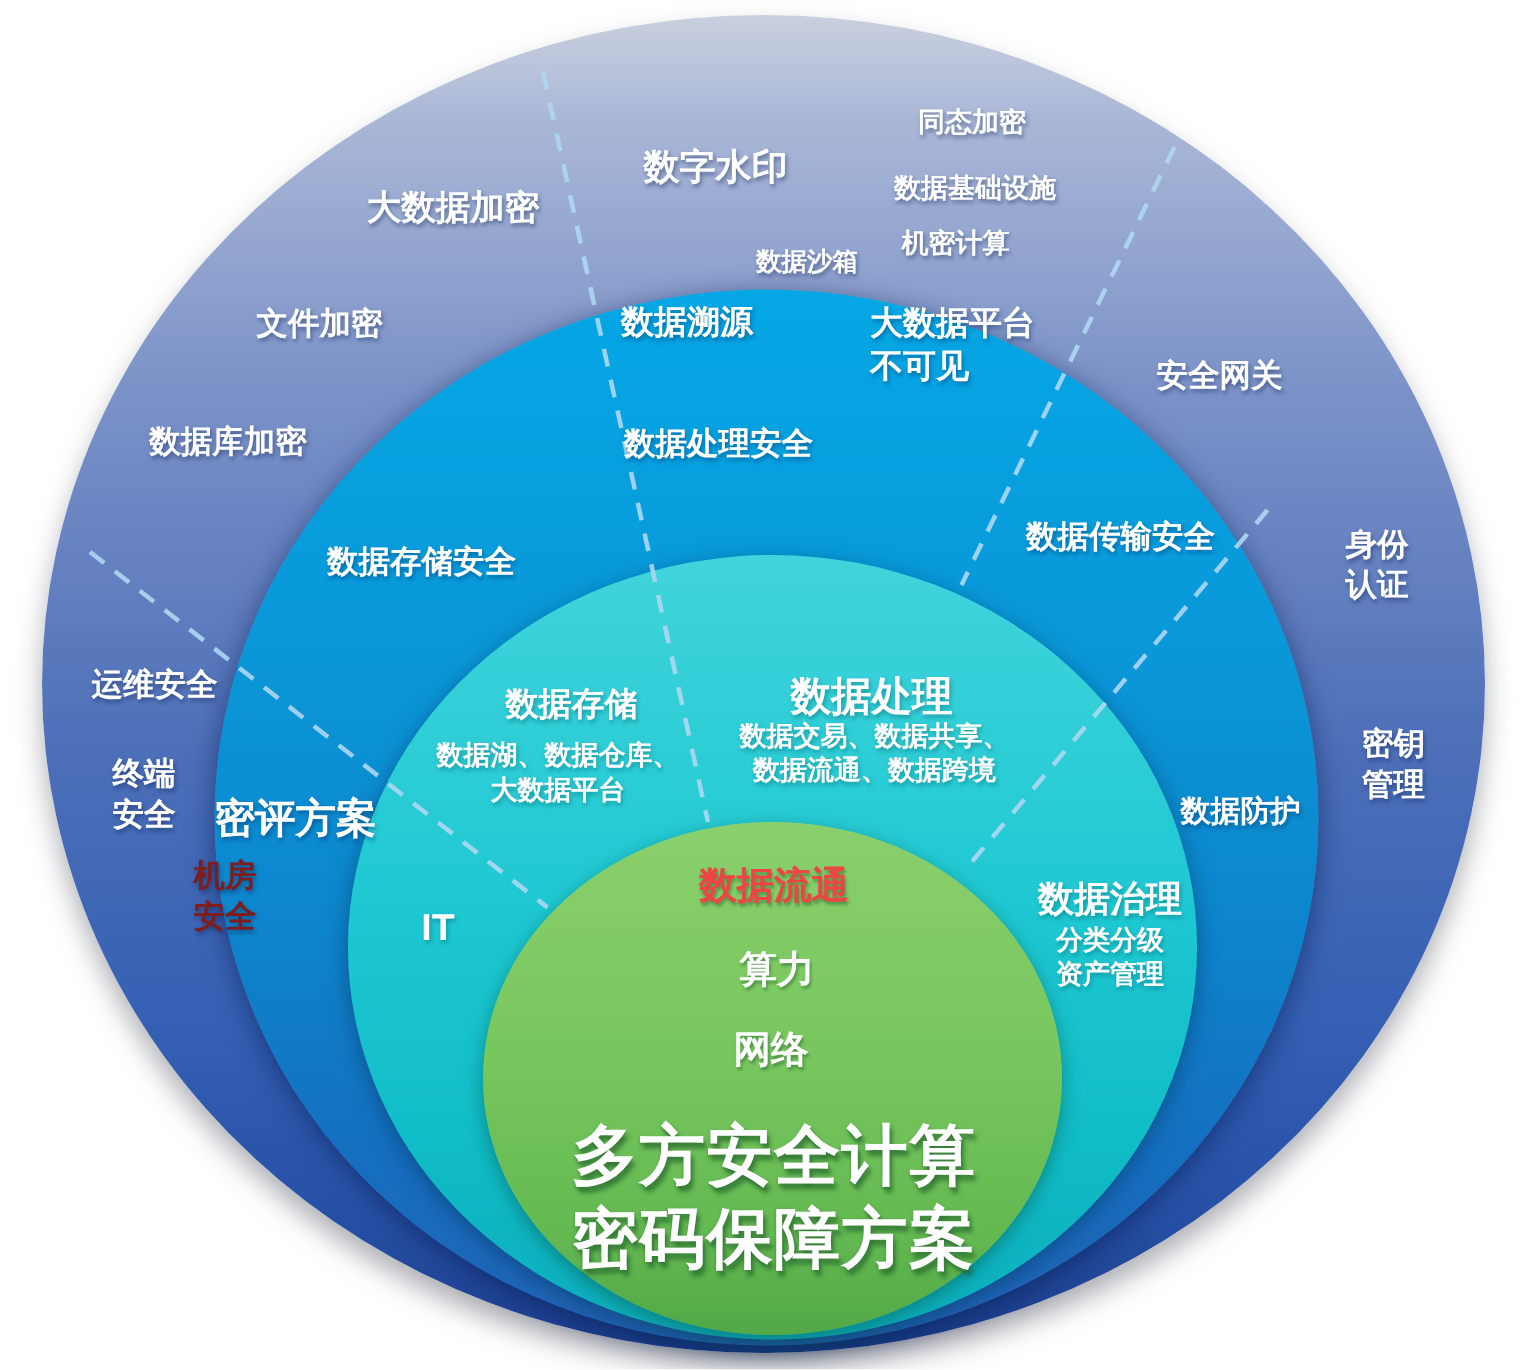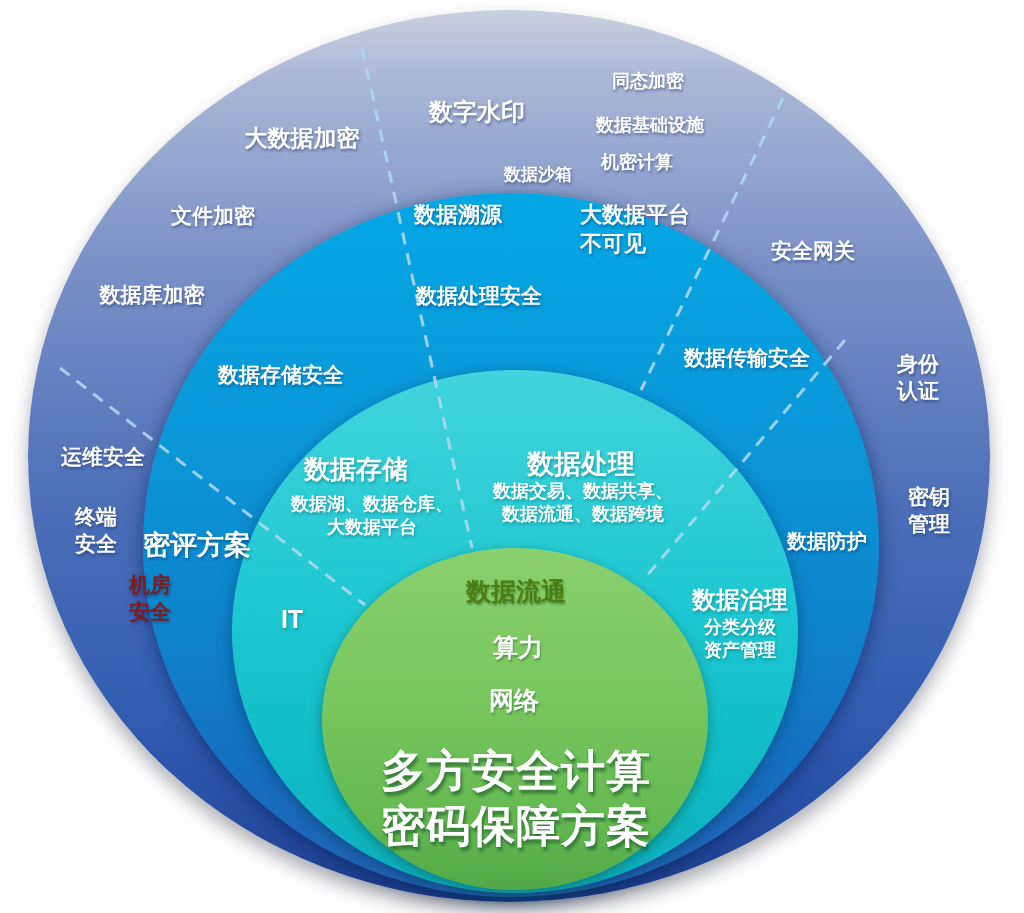--- a/index.html
+++ b/index.html
@@ -121,21 +121,21 @@
       </div>
       <div class="lbl lbl-r1" style="left: 747px; top: 358px; font-size: 21px; color: rgb(255, 255, 255);">
         <div>数据传输安全</div>
       </div>
       <div class="lbl lbl-r1" style="left: 197px; top: 546px; font-size: 27px; color: rgb(255, 255, 255);">
         <div>密评方案</div>
       </div>
       <div class="lbl lbl-r1" style="left: 827px; top: 541px; font-size: 20px; color: rgb(255, 255, 255);">
         <div>数据防护</div>
       </div>
-      <div class="lbl lbl-r2" style="left: 356px; top: 470px; font-size: 26px; color: rgb(255, 255, 255); font-family: Liberation Serif, serif;">
+      <div class="lbl lbl-r2" style="left: 381px; top: 470px; font-size: 22px; color: rgb(255, 255, 255); font-family: Liberation Serif, serif;">
         <div>数据存储</div>
       </div>
       <div class="lbl lbl-r2" style="left: 372px; top: 516px; font-size: 18px; color: rgb(255, 255, 255);">
         <div>数据湖、数据仓库、</div>
         <div>大数据平台</div>
       </div>
       <div class="lbl lbl-r2" style="left: 581px; top: 465px; font-size: 27px; color: rgb(255, 255, 255);">
         <div>数据处理</div>
       </div>
       <div class="lbl lbl-r2" style="left: 583px; top: 503px; font-size: 18px; color: rgb(255, 255, 255);">
@@ -145,21 +145,21 @@
       <div class="lbl lbl-r2" style="left: 292px; top: 619px; font-size: 25px; color: rgb(255, 255, 255);">
         <div>IT</div>
       </div>
       <div class="lbl lbl-r2" style="left: 740px; top: 600px; font-size: 24px; color: rgb(255, 255, 255);">
         <div>数据治理</div>
       </div>
       <div class="lbl lbl-r2" style="left: 740px; top: 639px; font-size: 18px; color: rgb(255, 255, 255);">
         <div>分类分级</div>
         <div>资产管理</div>
       </div>
-      <div class="lbl lbl-r3" style="left: 516px; top: 591px; font-size: 25px; color: #4d7c0f;">
+      <div class="lbl lbl-r3" style="left: 516px; top: 591px; font-size: 25px; color: #ef4444;">
         <div>数据流通</div>
       </div>
       <div class="lbl lbl-r3" style="left: 518px; top: 647px; font-size: 25px; color: rgb(255, 255, 255);">
         <div>算力</div>
       </div>
       <div class="lbl lbl-r3" style="left: 514px; top: 700px; font-size: 25px; color: rgb(255, 255, 255);">
         <div>网络</div>
       </div>
       <div class="lbl lbl-r3 core-title" style="left: 516px; top: 799px; font-size: 44px; color: rgb(255, 255, 255);">
         <div>多方安全计算</div>

